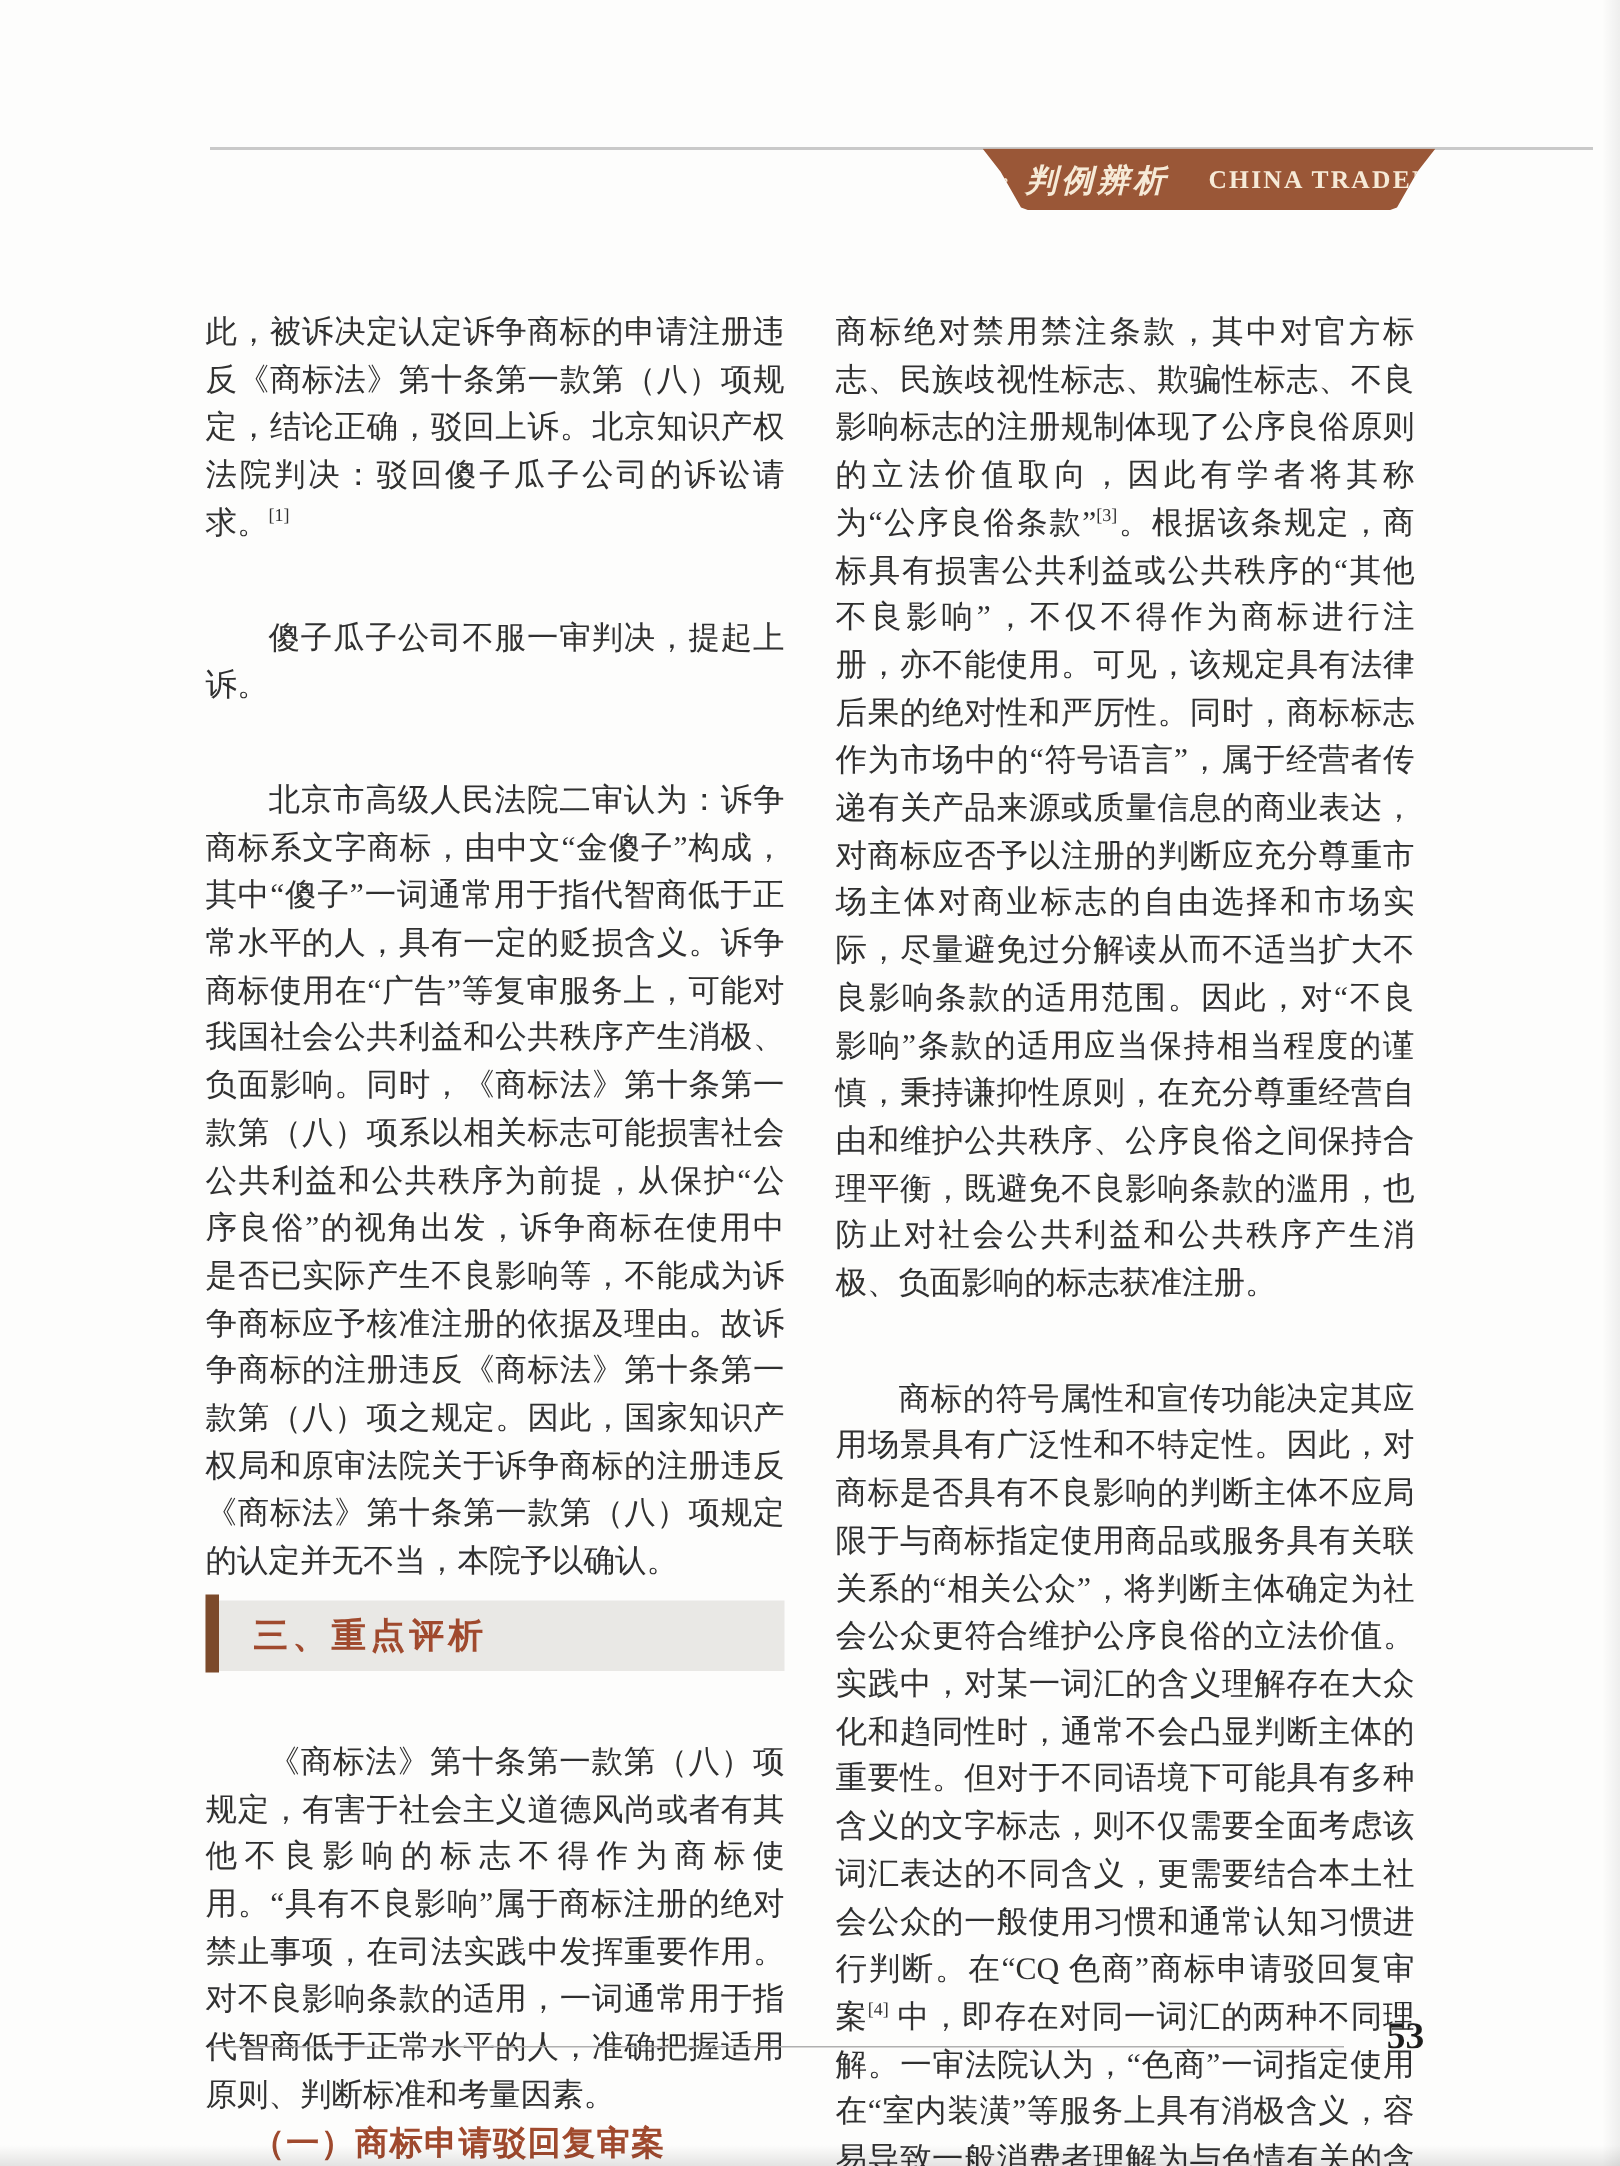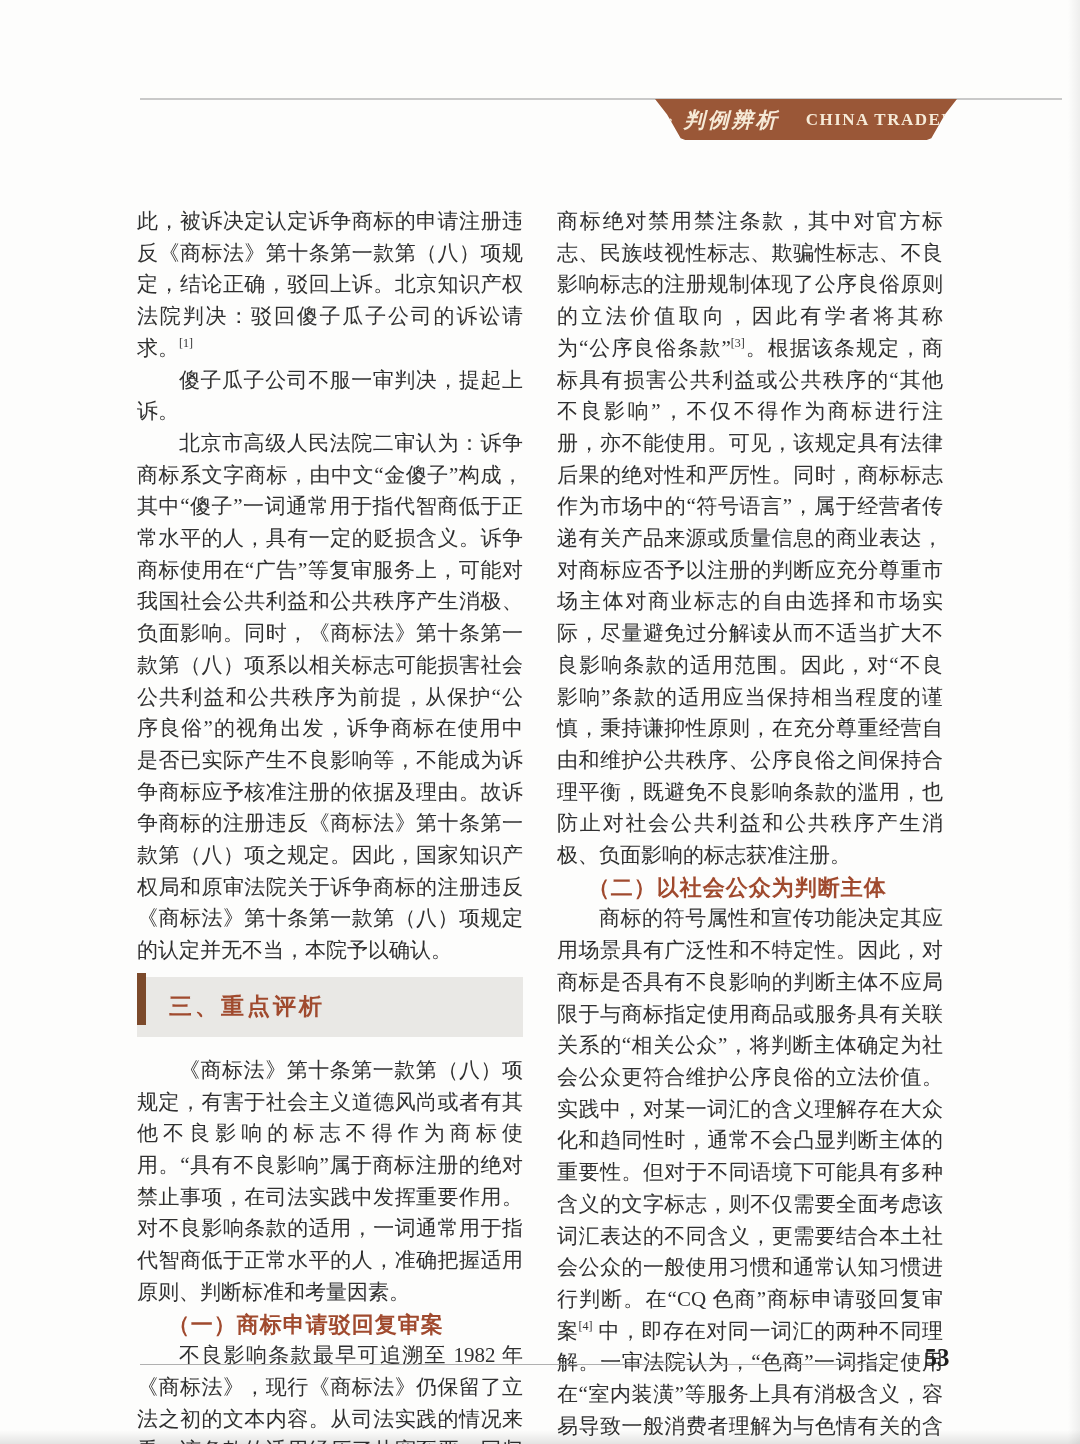--- a/index.html
+++ b/index.html
@@ -44,25 +44,25 @@
 
   .col{
     position:absolute;top:206px;width:386px;
     color:var(--body-text);
     font-size:21px;line-height:31.7px;
     text-align:justify;text-justify:inter-ideograph;
   }
   .col-left{left:137px;}
   .col-right{left:557px;}
   .body-p{margin:0;}
-  .body-p.indent{text-indent:2em;}
+  .body-p.indent{text-indent:2em;margin-top:45px;}
   .body-p sup{font-size:12px;line-height:0;vertical-align:super;}
 
   .section-band{
-    position:relative;margin:10px 0 18px 0;height:60px;
+    position:relative;margin:10px 0 18px 0;height:47px;
     background:var(--band-bg);
     display:flex;align-items:center;
   }
   .band-bar{position:absolute;left:0;top:-4px;width:9px;height:52px;
     background:var(--band-bar);}
   .band-label{margin-left:32px;color:var(--heading-red);
     font-weight:bold;font-size:23px;letter-spacing:3px;}
 
   .subheading{
     margin:0;color:var(--heading-red);font-weight:bold;
@@ -95,21 +95,20 @@
       <div class="section-band">
         <span class="band-bar"></span>
         <span class="band-label">三、重点评析</span>
       </div>
       <p class="body-p indent"><span>《商标法》第十条第一款第（八）项规定，有害于社会主义道德风尚或者有其他不良影响的标志不得作为商标使用。“具有不良影响”属于商标注册的绝对禁止事项，在司法实践中发挥重要作用。对不良影响条款的适用，一词通常用于指代智商低于正常水平的人，准确把握适用原则、判断标准和考量因素。</span></p>
       <h3 class="subheading">（一）商标申请驳回复审案</h3>
       <p class="body-p indent"><span>不良影响条款最早可追溯至 1982 年《商标法》，现行《商标法》仍保留了立法之初的文本内容。从司法实践的情况来看，该条款的适用经历了从宽至严、回归其条款本意的过程。《商标法》第十条属于</span></p>
     </div>
   <div class="col col-right" id="col-right">
       <p class="body-p"><span>商标绝对禁用禁注条款，其中对官方标志、民族歧视性标志、欺骗性标志、不良影响标志的注册规制体现了公序良俗原则的立法价值取向，因此有学者将其称为“公序良俗条款”</span><sup>[3]</sup><span>。根据该条规定，商标具有损害公共利益或公共秩序的“其他不良影响”，不仅不得作为商标进行注册，亦不能使用。可见，该规定具有法律后果的绝对性和严厉性。同时，商标标志作为市场中的“符号语言”，属于经营者传递有关产品来源或质量信息的商业表达，对商标应否予以注册的判断应充分尊重市场主体对商业标志的自由选择和市场实际，尽量避免过分解读从而不适当扩大不良影响条款的适用范围。因此，对“不良影响”条款的适用应当保持相当程度的谨慎，秉持谦抑性原则，在充分尊重经营自由和维护公共秩序、公序良俗之间保持合理平衡，既避免不良影响条款的滥用，也防止对社会公共利益和公共秩序产生消极、负面影响的标志获准注册。</span></p>
-      <h3 class="subheading">（二）以社会公众为判断主体</h3>
       <p class="body-p indent"><span>商标的符号属性和宣传功能决定其应用场景具有广泛性和不特定性。因此，对商标是否具有不良影响的判断主体不应局限于与商标指定使用商品或服务具有关联关系的“相关公众”，将判断主体确定为社会公众更符合维护公序良俗的立法价值。实践中，对某一词汇的含义理解存在大众化和趋同性时，通常不会凸显判断主体的重要性。但对于不同语境下可能具有多种含义的文字标志，则不仅需要全面考虑该词汇表达的不同含义，更需要结合本土社会公众的一般使用习惯和通常认知习惯进行判断。在“CQ 色商”商标申请驳回复审案</span><sup>[4]</sup><span> 中，即存在对同一词汇的两种不同理解。一审法院认为，“色商”一词指定使用在“室内装潢”等服务上具有消极含义，容易导致一般消费者理解为与色情有关的含义。二审法院则从社会公众的一般认知出发，指出“色商”在我国并不属于公众普遍认知的固有词汇，故不存在对我国政治、经济、文化、宗教、民族等社会公共利益和公共秩序产生消极、负面影响的情形，对</span></p>
     </div>
 
   <div class="footer-rule"></div>
   <div class="page-number">53</div>
 
   <div class="edge-shade-right"></div>
   <div class="edge-shade-bottom"></div>
 </div>
 

